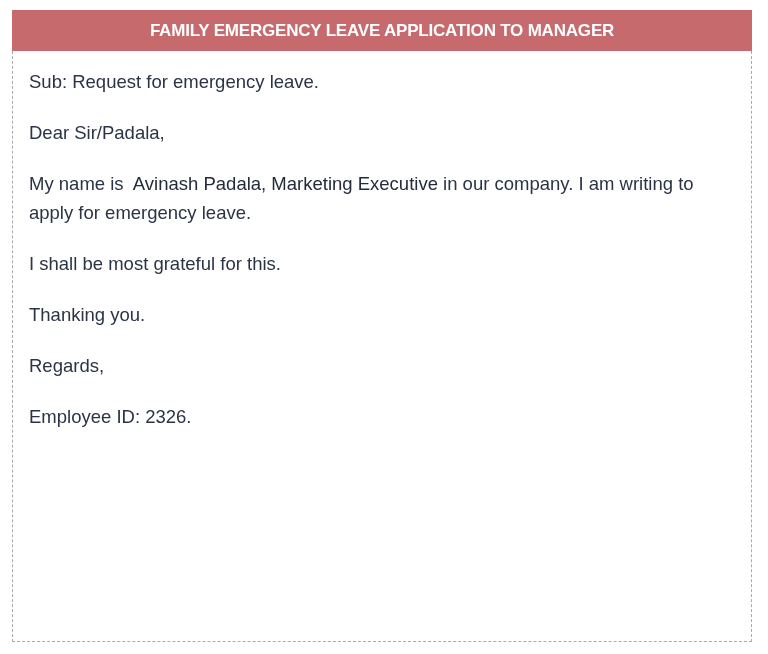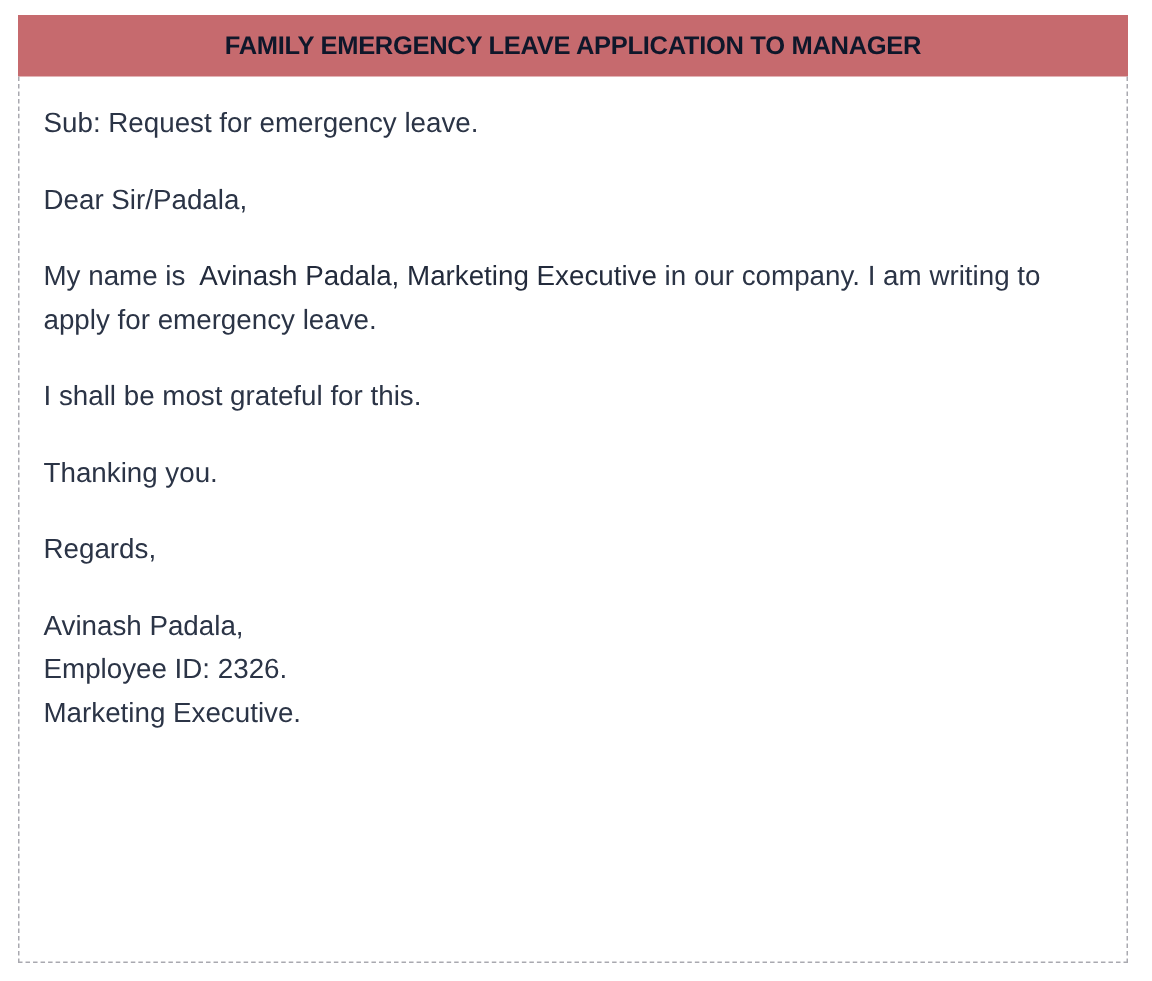--- a/index.html
+++ b/index.html
@@ -18,21 +18,21 @@
       position: absolute;
       left: 12px;
       top: 10px;
       width: 740px;
       height: 632px;
       box-sizing: border-box;
     }
     .header {
       height: 41px;
       background: #c66a6e;
-      color: #0f172a;
+      color: #ffffff;
       display: flex;
       align-items: center;
       justify-content: center;
       font-weight: bold;
       font-size: 17px;
       letter-spacing: -0.2px;
     }
     .body {
       border-left: 1px dashed #a9a9b0;
       border-right: 1px dashed #a9a9b0;
@@ -62,18 +62,16 @@
     <span>FAMILY EMERGENCY LEAVE APPLICATION TO MANAGER</span>
   </div>
   <div class="body">
     <p class="para">Sub: Request for emergency leave.</p>
     <p class="para">Dear Sir/Padala,</p>
     <p class="para"><span style="white-space:pre">My name is  </span><b>Avinash Padala, Marketing Executive</b><span> in our company. I am writing to apply for emergency leave.</span></p>
     <p class="para">I shall be most grateful for this.</p>
     <p class="para">Thanking you.</p>
     <p class="para">Regards,</p>
     <div>
-      <p class="sig-line">Avinash Padala,</p>
       <p class="sig-line">Employee ID: 2326.</p>
-      <p class="sig-line">Marketing Executive.</p>
     </div>
   </div>
 </div>
 
 </body></html>

